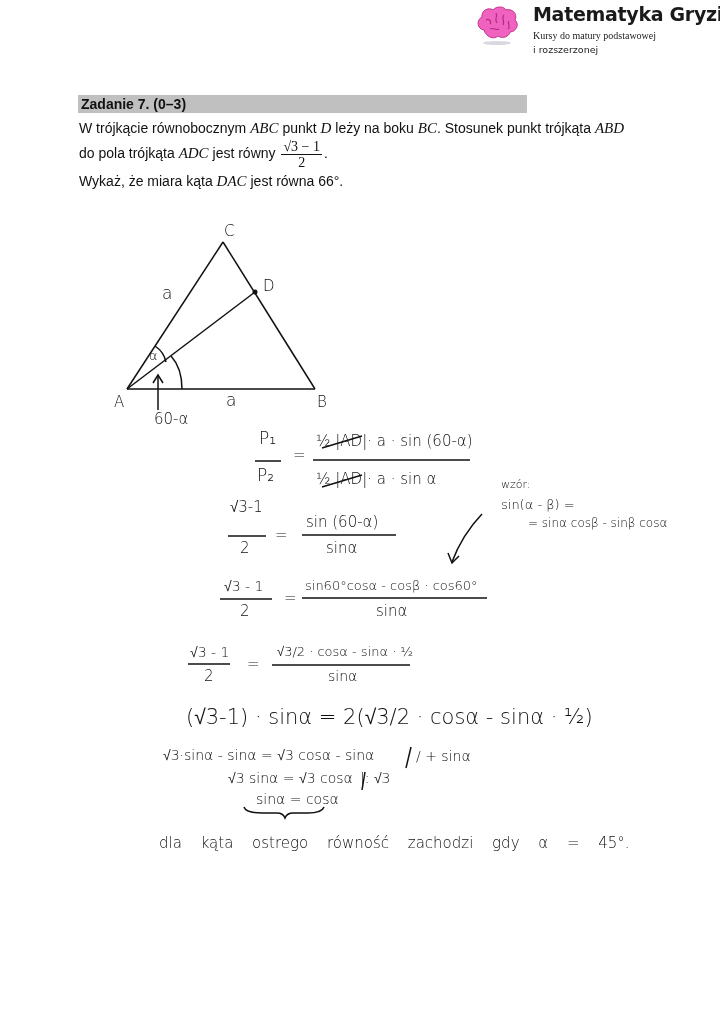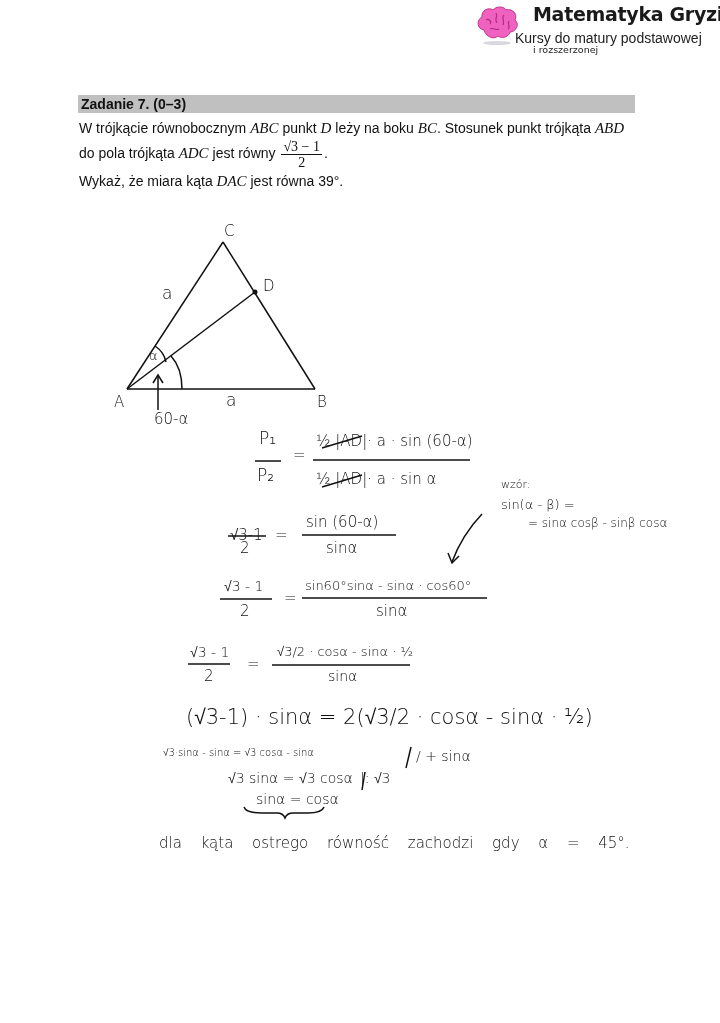--- a/index.html
+++ b/index.html
@@ -1,24 +1,24 @@
 <!DOCTYPE html>
 <html><head>
 <meta charset="utf-8">
 <style>
   html, body { margin:0; padding:0; }
   body { width:720px; height:1023px; background:#ffffff; position:relative; overflow:hidden; font-family:"Liberation Sans", sans-serif; color:#111; }
   .abs { position:absolute; }
   
   #logo-brain { left:474px; top:4px; width:46px; height:42px; }
   #brand-title { left:533px; top:3px; font-family:"DejaVu Sans", sans-serif; font-weight:bold; font-size:19px; color:#1a1a1a; letter-spacing:-0.3px; white-space:nowrap; }
-  #brand-sub1 { left:515px; top:30px; font-family:Liberation Sans, sans-serif; font-size:14px; color:#222; white-space:nowrap; }
+  #brand-sub1 { left:533px; top:30px; font-family:Liberation Serif, serif; font-size:10px; color:#222; white-space:nowrap; }
   #brand-sub2 { left:533px; top:44px; font-family:"DejaVu Sans", sans-serif; font-size:9.5px; color:#222; white-space:nowrap; }
   
-  #task-header { left:78px; top:95px; width:557px; height:18px; background:#c0c0c0; }
+  #task-header { left:78px; top:95px; width:449px; height:18px; background:#c0c0c0; }
   #task-header span { position:absolute; left:3px; top:1px; font-weight:bold; font-size:14px; }
   .task-line { font-size:14px; white-space:nowrap; }
   .m { font-family:"Liberation Serif", serif; font-style:italic; font-size:15px; }
   #line1 { left:79px; top:120px; }
   #line2 { left:79px; top:147px; }
   #line3 { left:79px; top:173px; }
   .frac { display:inline-block; vertical-align:middle; text-align:center; font-family:"Liberation Serif", serif; font-size:14px; line-height:15px; margin:0 2px; }
   .frac .num { display:block; border-bottom:1px solid #111; padding:0 2px; }
   .frac .den { display:block; }
   
@@ -54,21 +54,21 @@
   <span class="m">ADC</span>
   <span> jest równy </span>
   <span class="frac">
     <span class="num">√3 − 1</span>
     <span class="den">2</span>
   </span><span>.</span>
 </div>
 <div id="line3" class="abs task-line">
   <span>Wykaż, że miara kąta </span>
   <span class="m">DAC</span>
-  <span> jest równa 39°.</span>
+  <span> jest równa 66°.</span>
 </div>
 
 <svg width="720" height="1023">
   <g stroke="#111" stroke-width="1.5" fill="none">
 
     <line x1="127" y1="389" x2="223" y2="242"></line>
     <line x1="223" y1="242" x2="315" y2="389"></line>
     <line x1="127" y1="389" x2="315" y2="389"></line>
 
     <line x1="127" y1="389" x2="255" y2="292"></line>
@@ -114,38 +114,38 @@
 <div class="abs hw" style="left:259px;top:428px;font-size:17px;">P₁</div>
 <div class="abs hw" style="left:257px;top:465px;font-size:17px;">P₂</div>
 <div class="abs hw" style="left:293px;top:446px;font-size:15px;">=</div>
 <div class="abs hw" style="left:316px;top:432px;font-size:15px;">½ |AD|· a · sin (60-α)</div>
 <div class="abs hw" style="left:316px;top:470px;font-size:15px;">½ |AD|· a · sin α</div>
 
 <div class="abs hw" style="left:501px;top:478px;font-size:11px;">wzór:</div>
 <div class="abs hw" style="left:501px;top:497px;font-size:13px;">sin(α - β) =</div>
 <div class="abs hw" style="left:489px;top:516px;font-size:12px;margin-left:39px;">= sinα cosβ - sinβ cosα</div>
 
-<div class="abs hw" style="left:230px;top:526px;font-size:15px;">√3-1</div>
+<div class="abs hw" style="left:230px;top:498px;font-size:15px;">√3-1</div>
 <div class="abs hw" style="left:240px;top:539px;font-size:15px;">2</div>
 <div class="abs hw" style="left:275px;top:526px;font-size:15px;">=</div>
 <div class="abs hw" style="left:306px;top:513px;font-size:15px;">sin (60-α)</div>
 <div class="abs hw" style="left:326px;top:539px;font-size:15px;">sinα</div>
 
 <div class="abs hw" style="left:224px;top:578px;font-size:14px;">√3 - 1</div>
 <div class="abs hw" style="left:240px;top:602px;font-size:15px;">2</div>
 <div class="abs hw" style="left:284px;top:589px;font-size:15px;">=</div>
-<div class="abs hw" style="left:305px;top:578px;font-size:13px;">sin60°sinα - sinα · cos60°</div>
+<div class="abs hw" style="left:305px;top:578px;font-size:13px;">sin60°cosα - cosβ · cos60°</div>
 <div class="abs hw" style="left:376px;top:602px;font-size:15px;">sinα</div>
 
 <div class="abs hw" style="left:190px;top:644px;font-size:14px;">√3 - 1</div>
 <div class="abs hw" style="left:204px;top:667px;font-size:15px;">2</div>
 <div class="abs hw" style="left:247px;top:655px;font-size:15px;">=</div>
 <div class="abs hw" style="left:277px;top:644px;font-size:13px;">√3/2 · cosα  -  sinα · ½</div>
 <div class="abs hw" style="left:328px;top:668px;font-size:14px;">sinα</div>
 
 <div class="abs hw" style="left:186px;top:705px;font-size:21px;">(√3-1) · sinα  = 2(√3/2 · cosα - sinα · ½)</div>
-<div class="abs hw" style="left:163px;top:747px;font-size:10px;">√3·sinα - sinα  =  √3 cosα - sinα</div>
+<div class="abs hw" style="left:163px;top:747px;font-size:14px;">√3·sinα - sinα  =  √3 cosα - sinα</div>
 <div class="abs hw" style="left:416px;top:748px;font-size:14px;">/ + sinα</div>
 <div class="abs hw" style="left:228px;top:770px;font-size:14px;">√3 sinα = √3 cosα</div>
 <div class="abs hw" style="left:360px;top:770px;font-size:14px;">|: √3</div>
 <div class="abs hw" style="left:256px;top:791px;font-size:14px;">sinα = cosα</div>
 
 <div class="abs hw" style="left:146px;top:834px;font-size:15px;word-spacing:14px;margin-left:13px;">dla kąta ostrego równość zachodzi gdy α = 45°.</div>
 
 </body></html>

